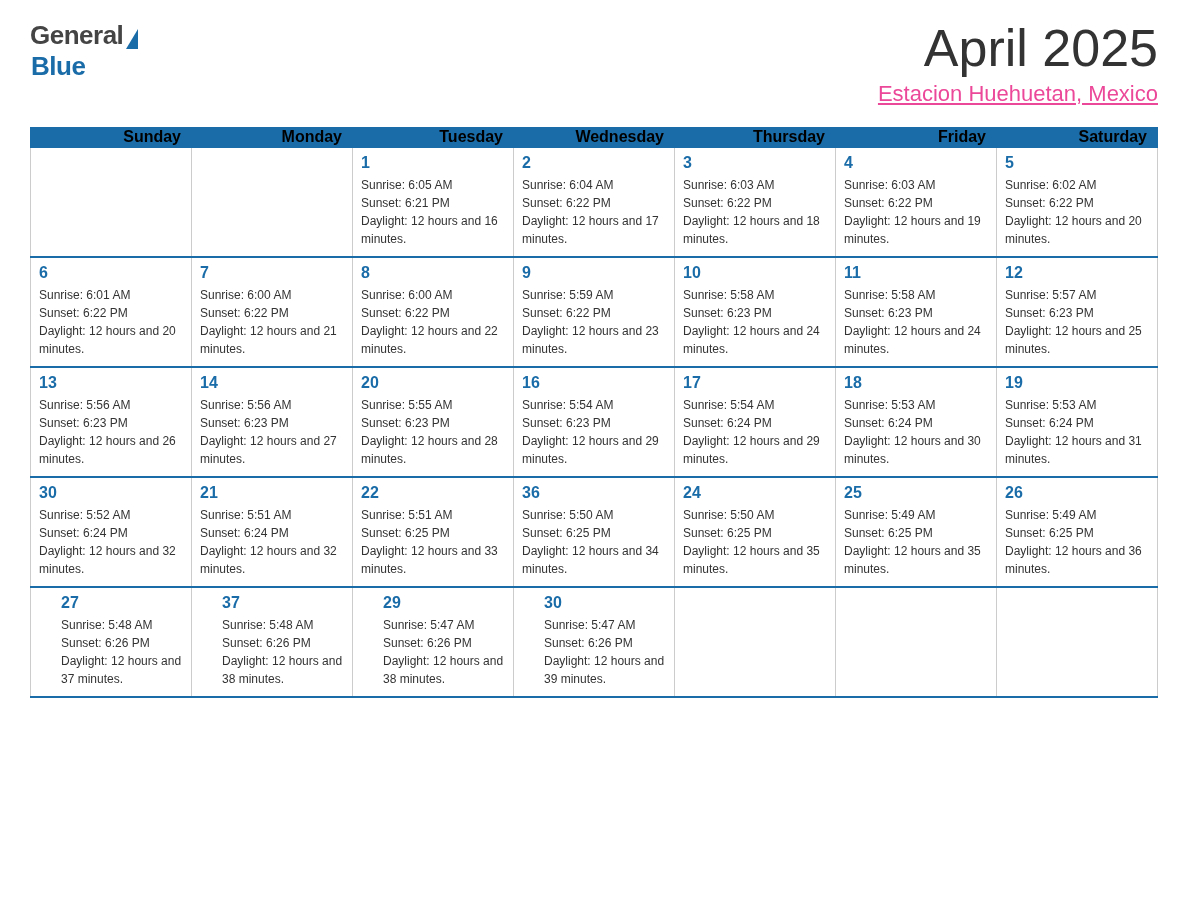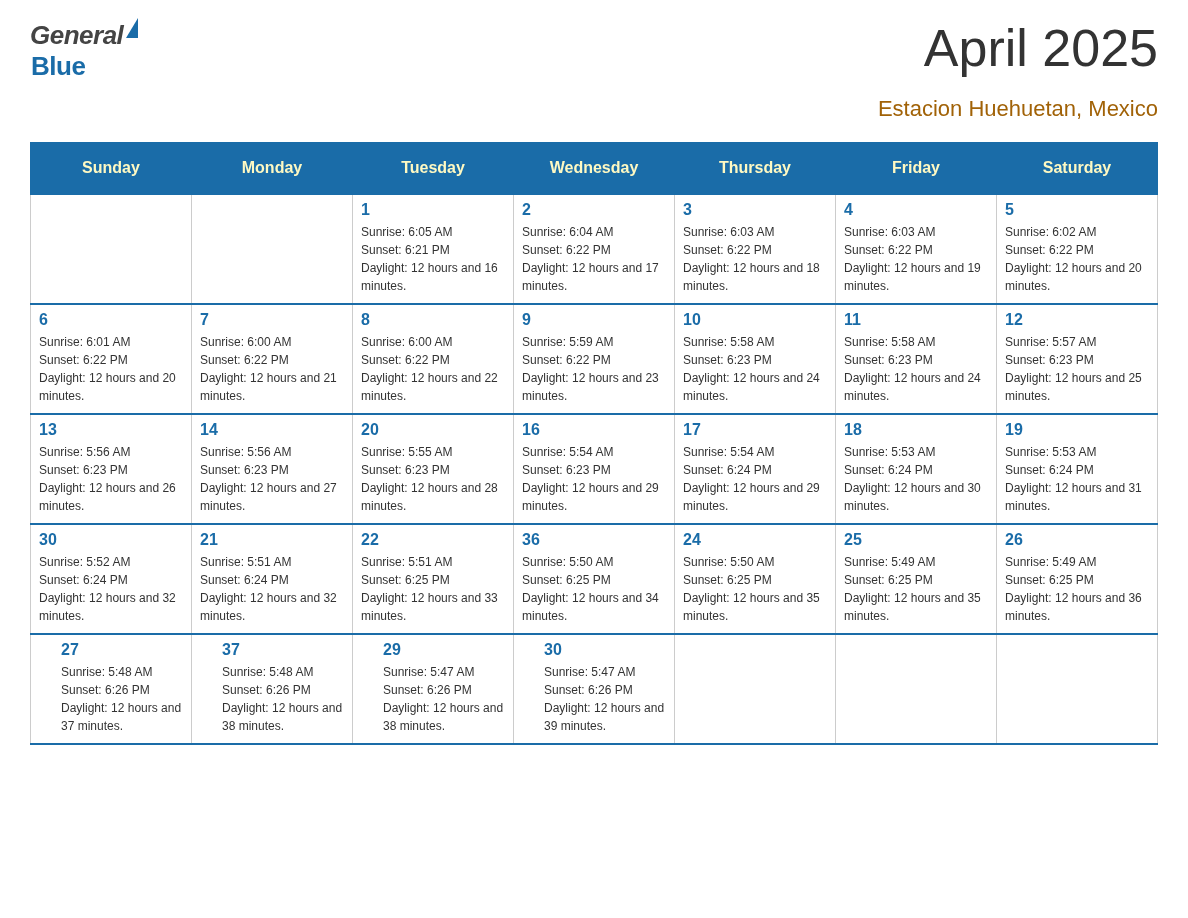--- a/index.html
+++ b/index.html
@@ -20,34 +20,35 @@
       text-align: right;
     }
     .main-title {
       font-size: 52px;
       font-weight: normal;
       color: #333;
       line-height: 1.1;
     }
     .subtitle {
       font-size: 22px;
-      color: #a16207;
-      margin-top: 19px;
+      color: #ec4899;
+      margin-top: 4px;
+      text-decoration: underline;
     }
     .calendar {
       width: 100%;
       border-collapse: collapse;
     }
     .calendar thead tr th {
       background: #1a6ca8;
-      color: #fef9c3;
+      color: #000000;
       font-size: 16px;
       font-weight: bold;
-      padding: 16px 10px;
-      text-align: center;
+      padding: 0 10px;
+      text-align: right;
       border: 1px solid #1a6ca8;
     }
     .calendar tbody tr td {
       vertical-align: top;
       border: 1px solid #ccc;
       padding: 6px 8px;
       width: 14.28%;
       height: 110px;
     }
     .day-number {
@@ -73,22 +74,21 @@
       border-left: 1px solid #ccc;
     }
     
     .logo-container {
       display: flex;
       flex-direction: column;
       align-items: flex-start;
     }
     .logo-line1 {
       display: flex;
-      align-items: flex-start;
-      font-style: italic;
+      align-items: flex-end;
     }
     .logo-line2 {
       display: flex;
       margin-left: 1px;
     }
     .gen-text {
       font-size: 26px;
       font-weight: bold;
       color: #444;
       letter-spacing: -0.5px;

